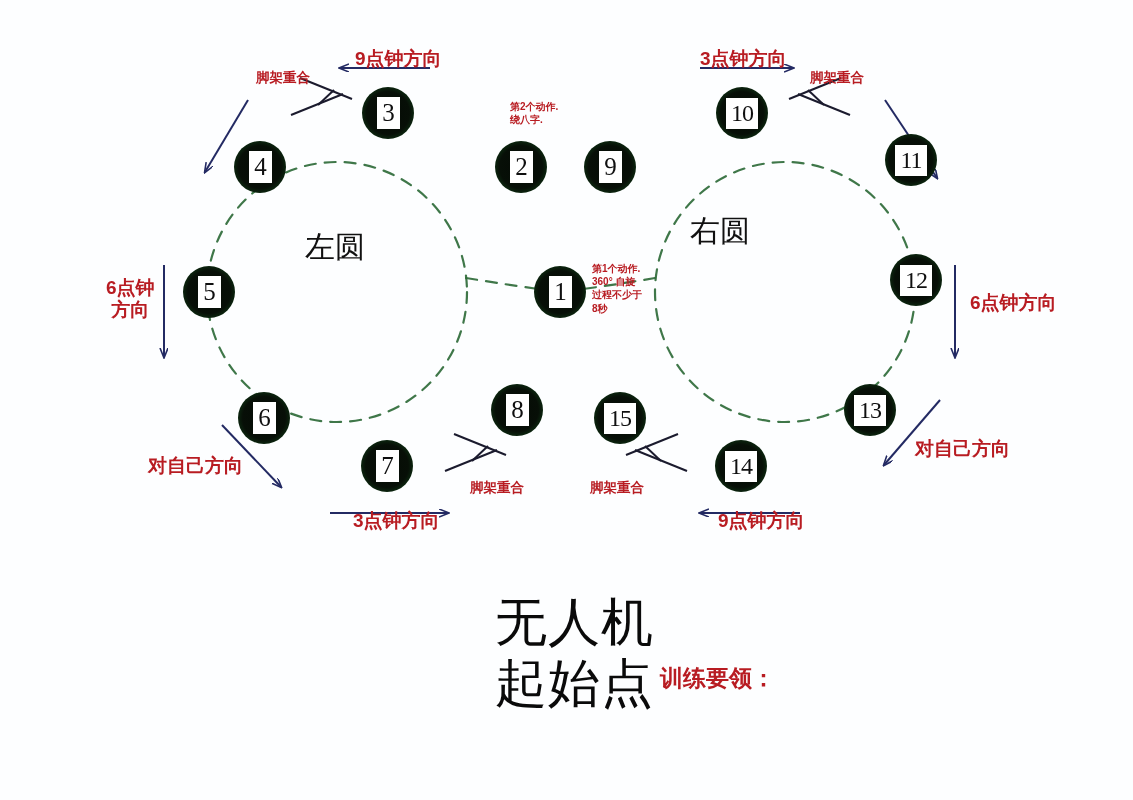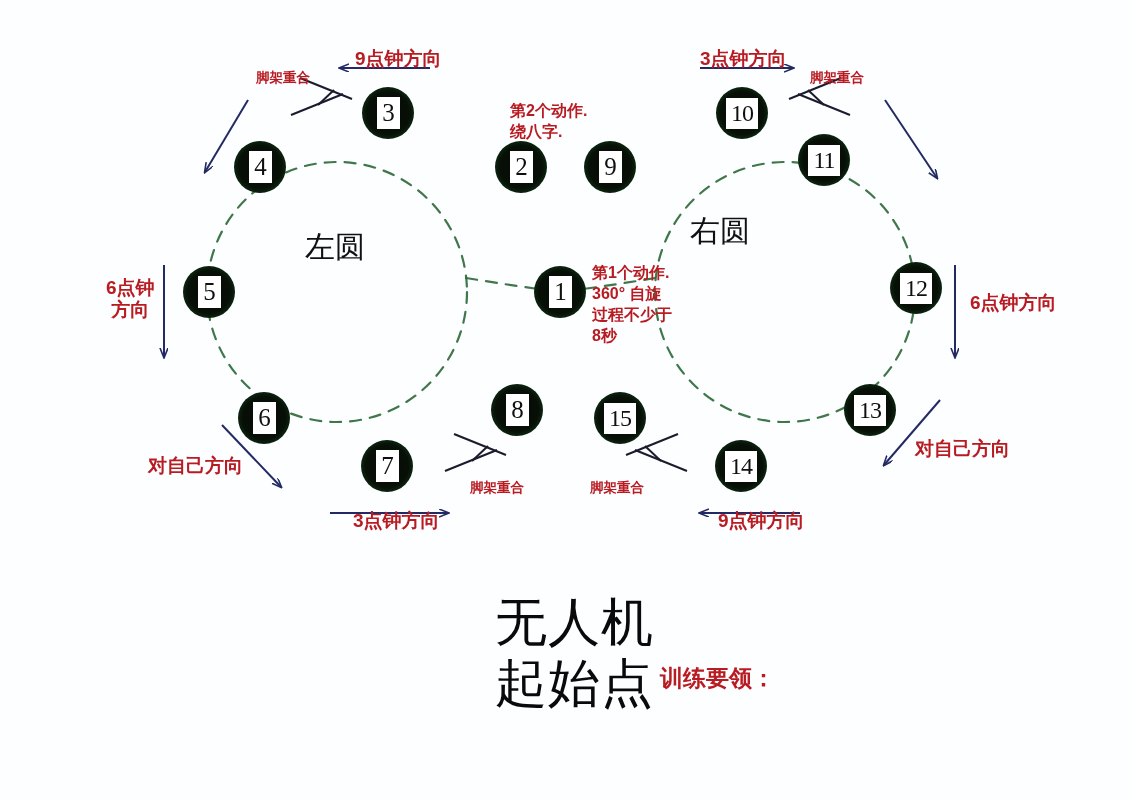--- a/index.html
+++ b/index.html
@@ -80,21 +80,21 @@
   }
   .circle-note {
     color: #b81c22;
     font-weight: bold;
     font-size: 13.5px;
     line-height: 1.35;
   }
   .action-note {
     color: #b81c22;
     font-weight: bold;
-    font-size: 16px;
+    font-size: 10px;
     line-height: 1.32;
   }
 
   
   #bottom-block {
     position: absolute;
     left: 495px;
     top: 592px;
     display: flex;
     align-items: flex-start;
@@ -195,24 +195,24 @@
   </div>
   <div class="node" style="left:517px; top:410px;">
     <span class="num">8</span>
   </div>
   <div class="node" style="left:610px; top:167px;">
     <span class="num">9</span>
   </div>
   <div class="node wide" style="left:742px; top:113px;">
     <span class="num">10</span>
   </div>
-  <div class="node wide" style="left:824px; top:160px;justify-content:center;">
+  <div class="node wide" style="left:911px; top:160px;justify-content:center;">
     <span class="num">11</span>
   </div>
-  <div class="node wide" style="left:916px; top:288px;">
+  <div class="node wide" style="left:916px; top:280px;">
     <span class="num">12</span>
   </div>
   <div class="node wide" style="left:870px; top:410px;">
     <span class="num">13</span>
   </div>
   <div class="node wide" style="left:741px; top:466px;">
     <span class="num">14</span>
   </div>
   <div class="node wide" style="left:620px; top:418px;">
     <span class="num">15</span>

